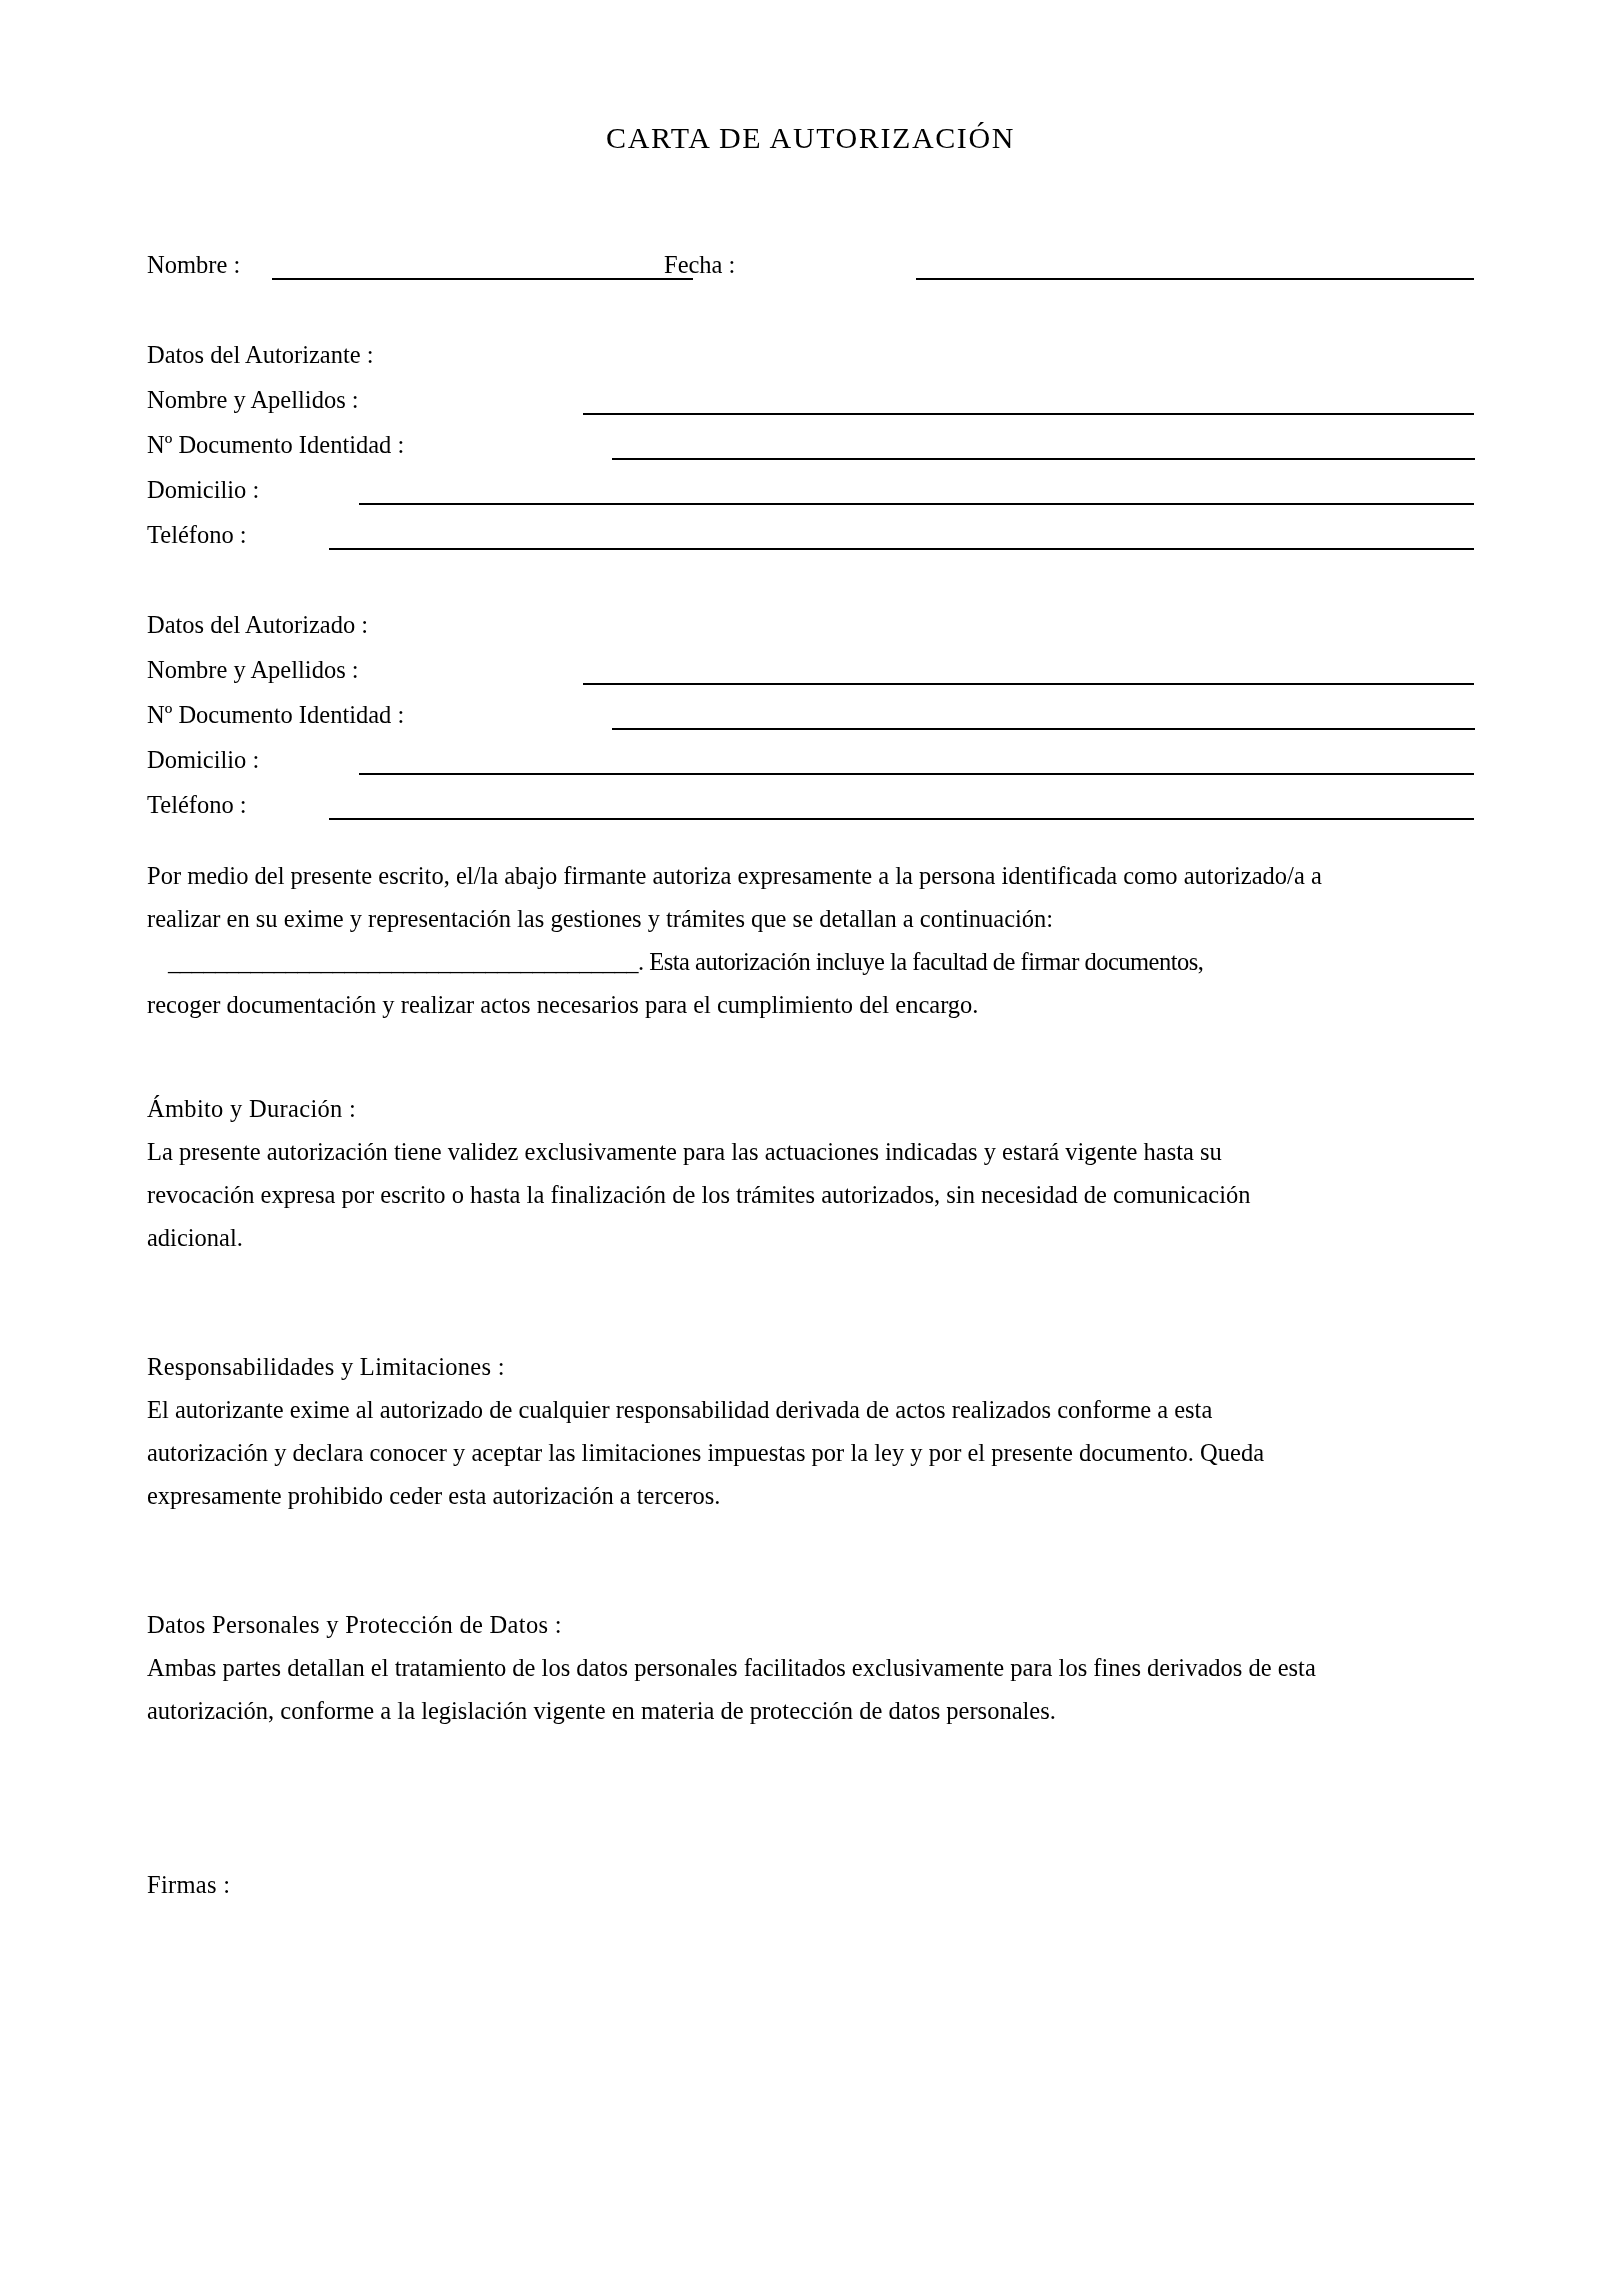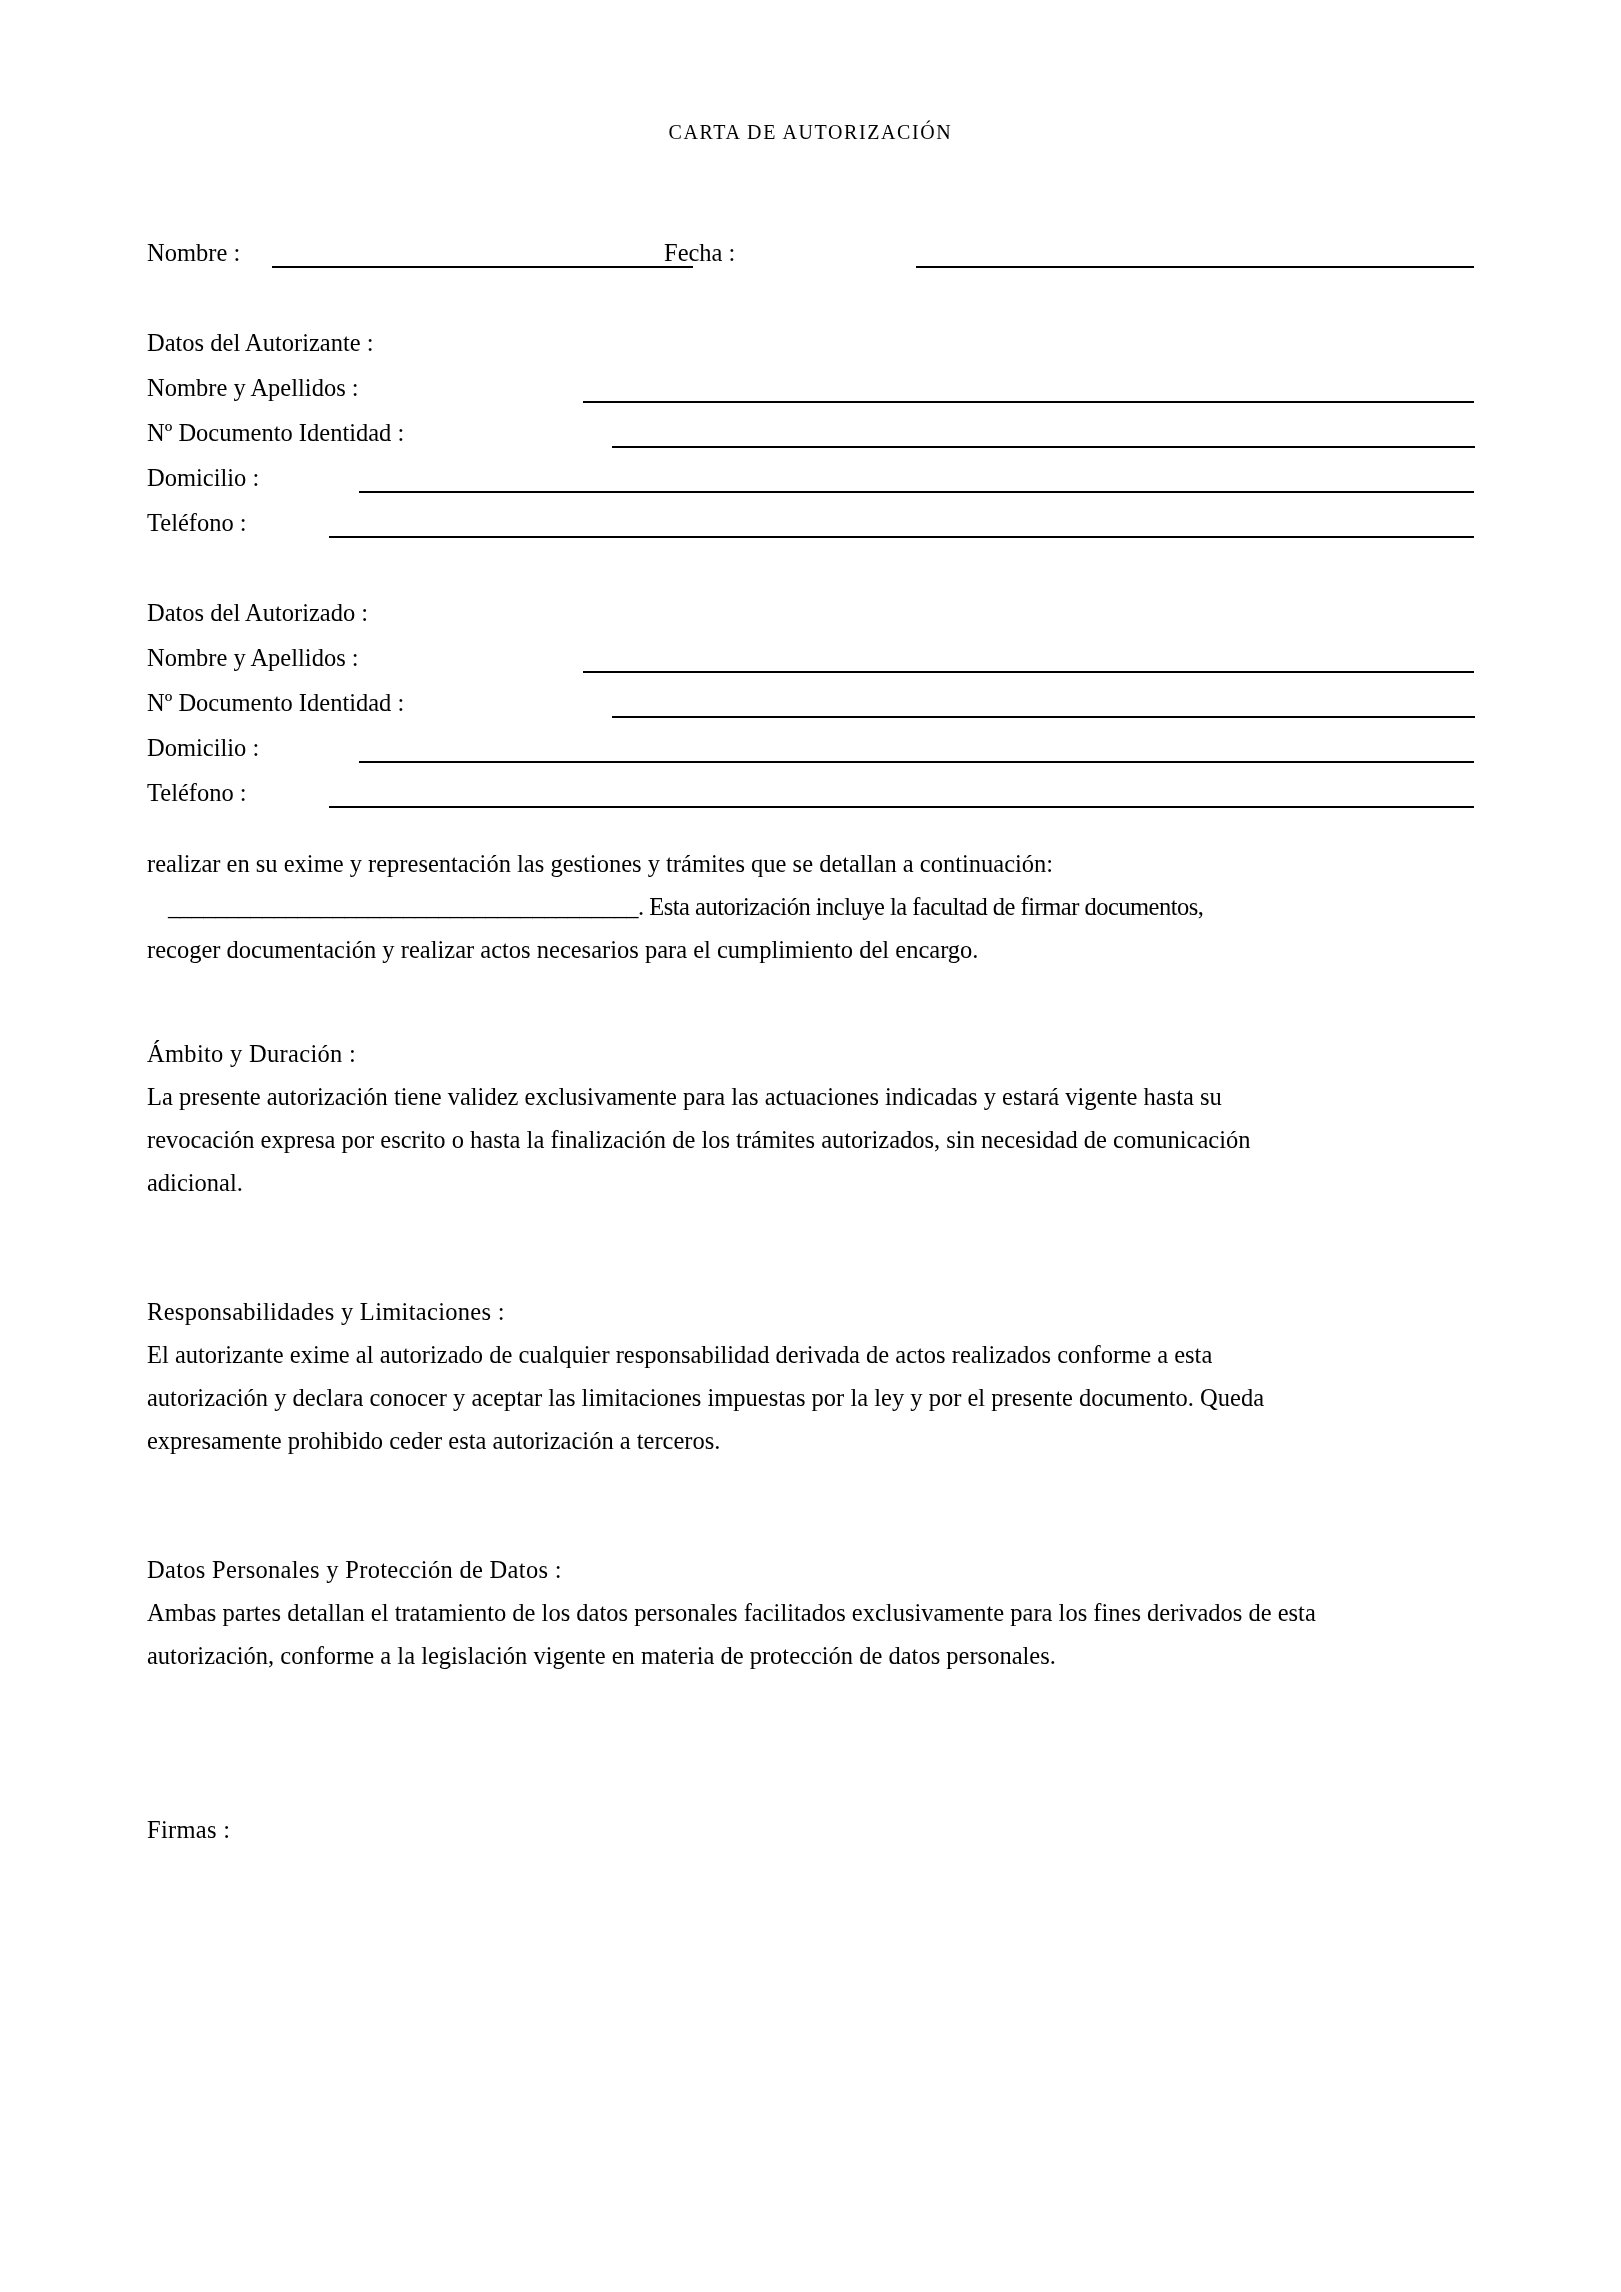--- a/index.html
+++ b/index.html
@@ -23,21 +23,21 @@
   .content {
     position: absolute;
     left: 147px;
     top: 0;
     width: 1327px;
   }
 
   
   .doc-title {
     text-align: center;
-    font-size: 20px;
+    font-size: 30px;
     letter-spacing: 1.6px;
     margin-top: 120px;
     margin-bottom: 0;
     font-weight: normal;
     line-height: 1.2;
   }
 
   
   .field-row {
     position: relative;
@@ -147,20 +147,21 @@
     </div>
 
     <div class="field-row">
       <span class="field-label" style="position:absolute; left:0px;">Teléfono :</span>
       <span class="rule" style="left:182px; width:1145px;"></span>
     </div>
 
     <div class="spacer-sm"></div>
 
     <div class="para">
+      <span class="ln">Por medio del presente escrito, el/la abajo firmante autoriza expresamente a la persona identificada como autorizado/a a</span>
       <span class="ln">realizar en su exime y representación las gestiones y trámites que se detallan a continuación:</span>
       <span class="ln blank-fill">________________________________________. Esta autorización incluye la facultad de firmar documentos,</span>
       <span class="ln">recoger documentación y realizar actos necesarios para el cumplimiento del encargo.</span>
     </div>
 
     <div class="spacer-lg"></div>
 
     <div class="section-heading">Ámbito y Duración :</div>
     <div class="para">
       <span class="ln">La presente autorización tiene validez exclusivamente para las actuaciones indicadas y estará vigente hasta su</span>

